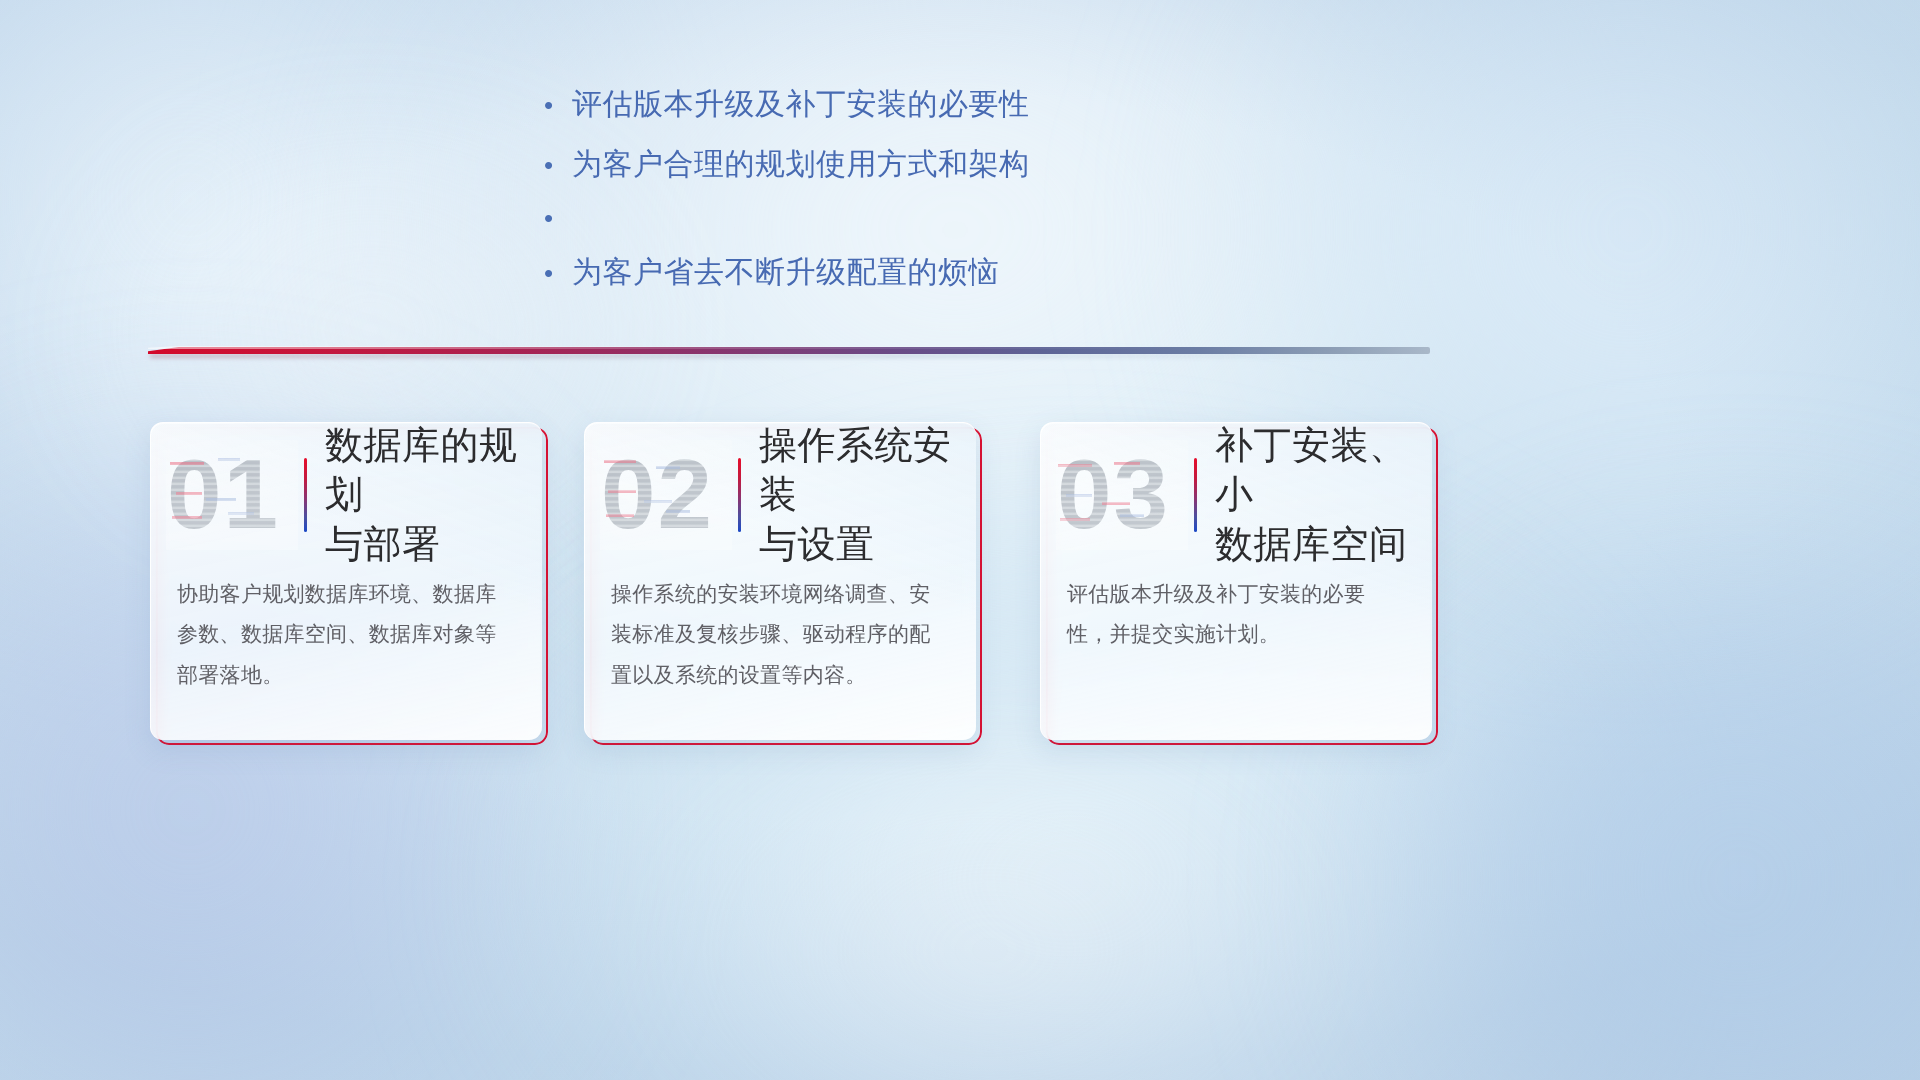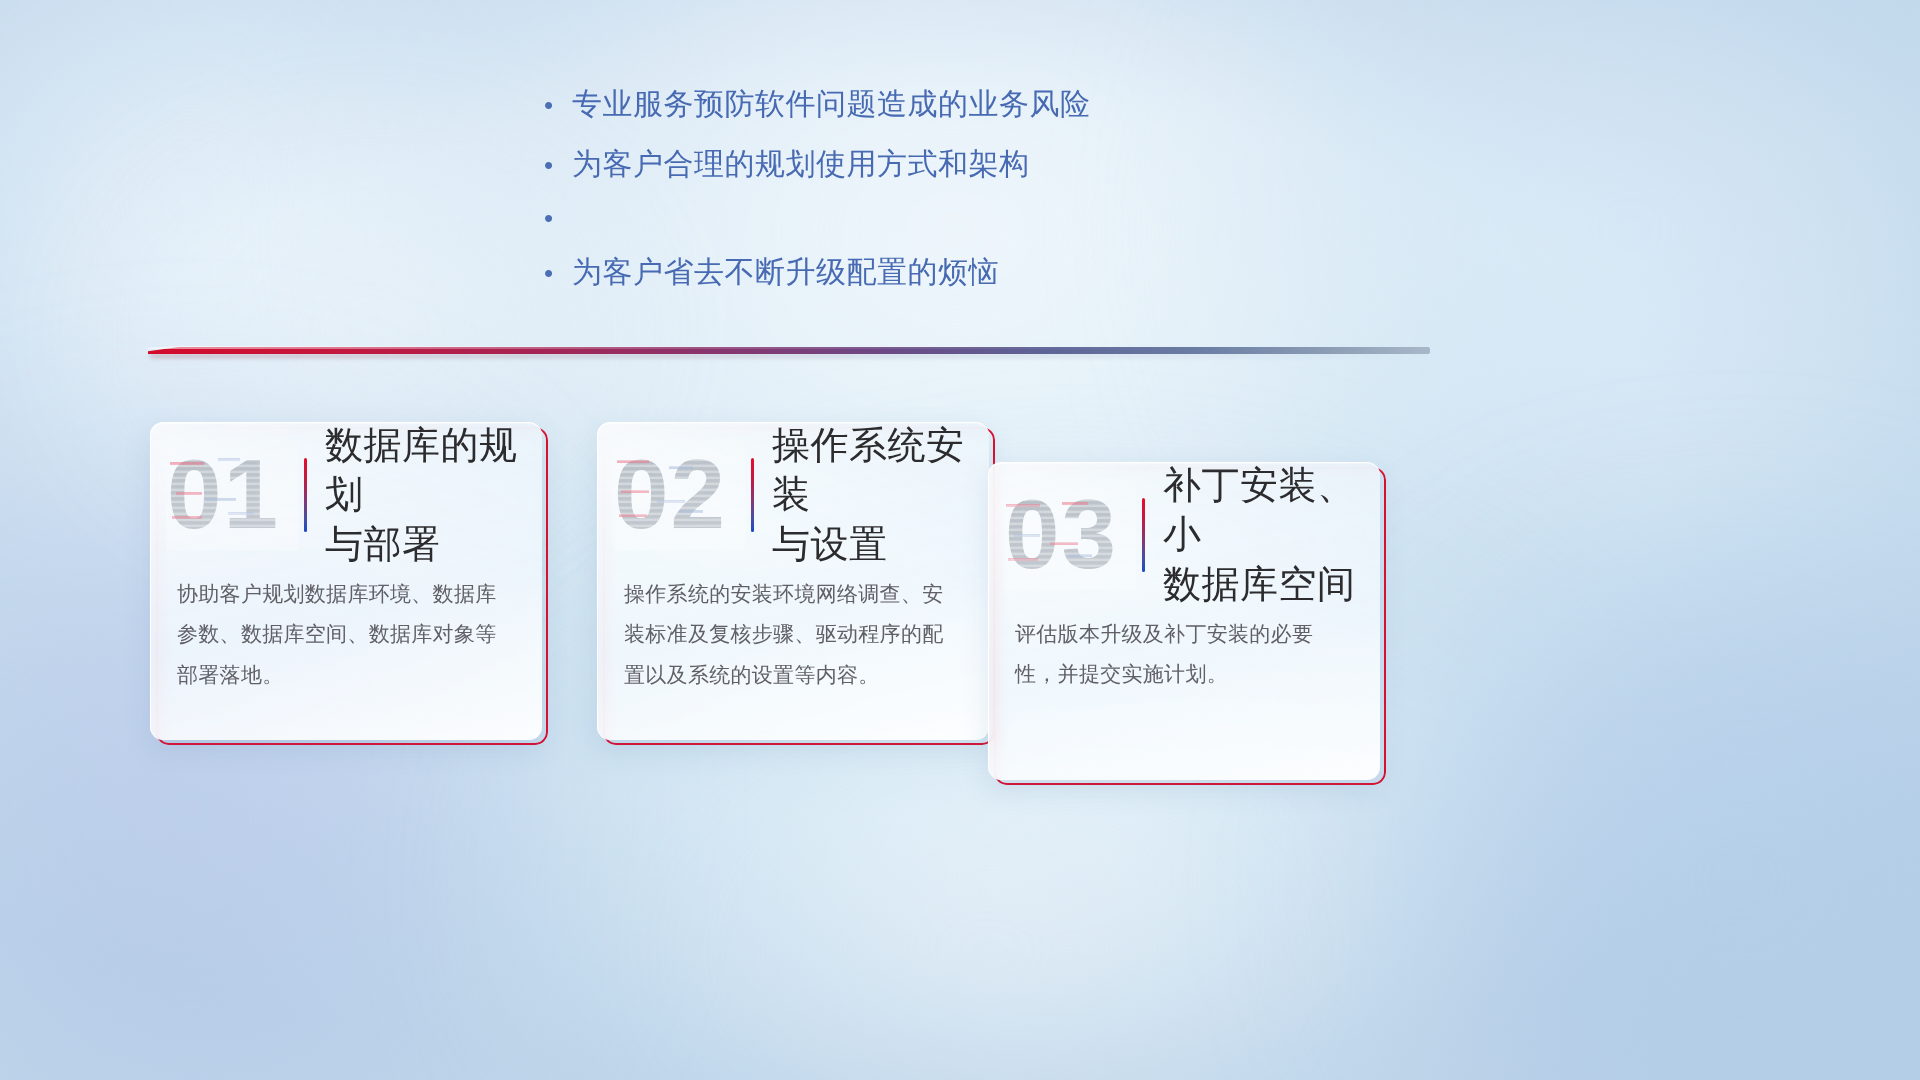--- a/index.html
+++ b/index.html
@@ -84,42 +84,42 @@
   .card-head{position:absolute;left:0;top:12px;width:392px;height:122px;display:flex;align-items:center;}
   .num{position:relative;width:132px;flex:0 0 132px;height:110px;margin-left:16px;}
   .num svg{position:absolute;left:0;top:0;}
   .vbar{width:3px;flex:0 0 3px;height:74px;margin:0 0 0 6px;border-radius:2px;
         background:linear-gradient(180deg,#e60d2b 0%,#c41a3f 28%,#8a3472 55%,#4a4fa0 80%,#1b49c7 100%);}
   .card-title{margin-left:18px;color:#2c2c2e;font-size:38px;line-height:1.30;
               letter-spacing:.5px;font-weight:400;max-width:196px;}
   .card-body{position:absolute;left:27px;top:152px;width:338px;
              color:#606066;font-size:21px;line-height:1.92;letter-spacing:.3px;}
 
-  .c1{left:0;} .c2{left:447px;border-radius:14px;} .c3{left:838px;margin-top:40px;}
+  .c1{left:0;} .c2{left:434px;border-radius:14px;} .c3{left:890px;}
 </style>
 </head>
 <body>
 
 <div id="stage">
 
   <div class="bg bg-base"></div>
   <div class="glow g1"></div>
   <div class="glow g2"></div>
   <div class="glow g3"></div>
   <div class="glow g4"></div>
   <div class="glow g5"></div>
   <div class="glow g6"></div>
   <div class="glow g7"></div>
   <div class="glow g8"></div>
   <div class="vig"></div>
 
   <div class="bullets">
     <div class="bullet-row">
       <span class="bullet-dot">•</span>
-      <span class="bullet-text">专业服务预防软件问题造成的业务风险</span>
+      <span class="bullet-text">评估版本升级及补丁安装的必要性</span>
     </div>
     <div class="bullet-row">
       <span class="bullet-dot">•</span>
       <span class="bullet-text">为客户合理的规划使用方式和架构</span>
     </div>
     <div class="bullet-row">
       <span class="bullet-dot">•</span>
     </div>
     <div class="bullet-row">
       <span class="bullet-dot">•</span>

